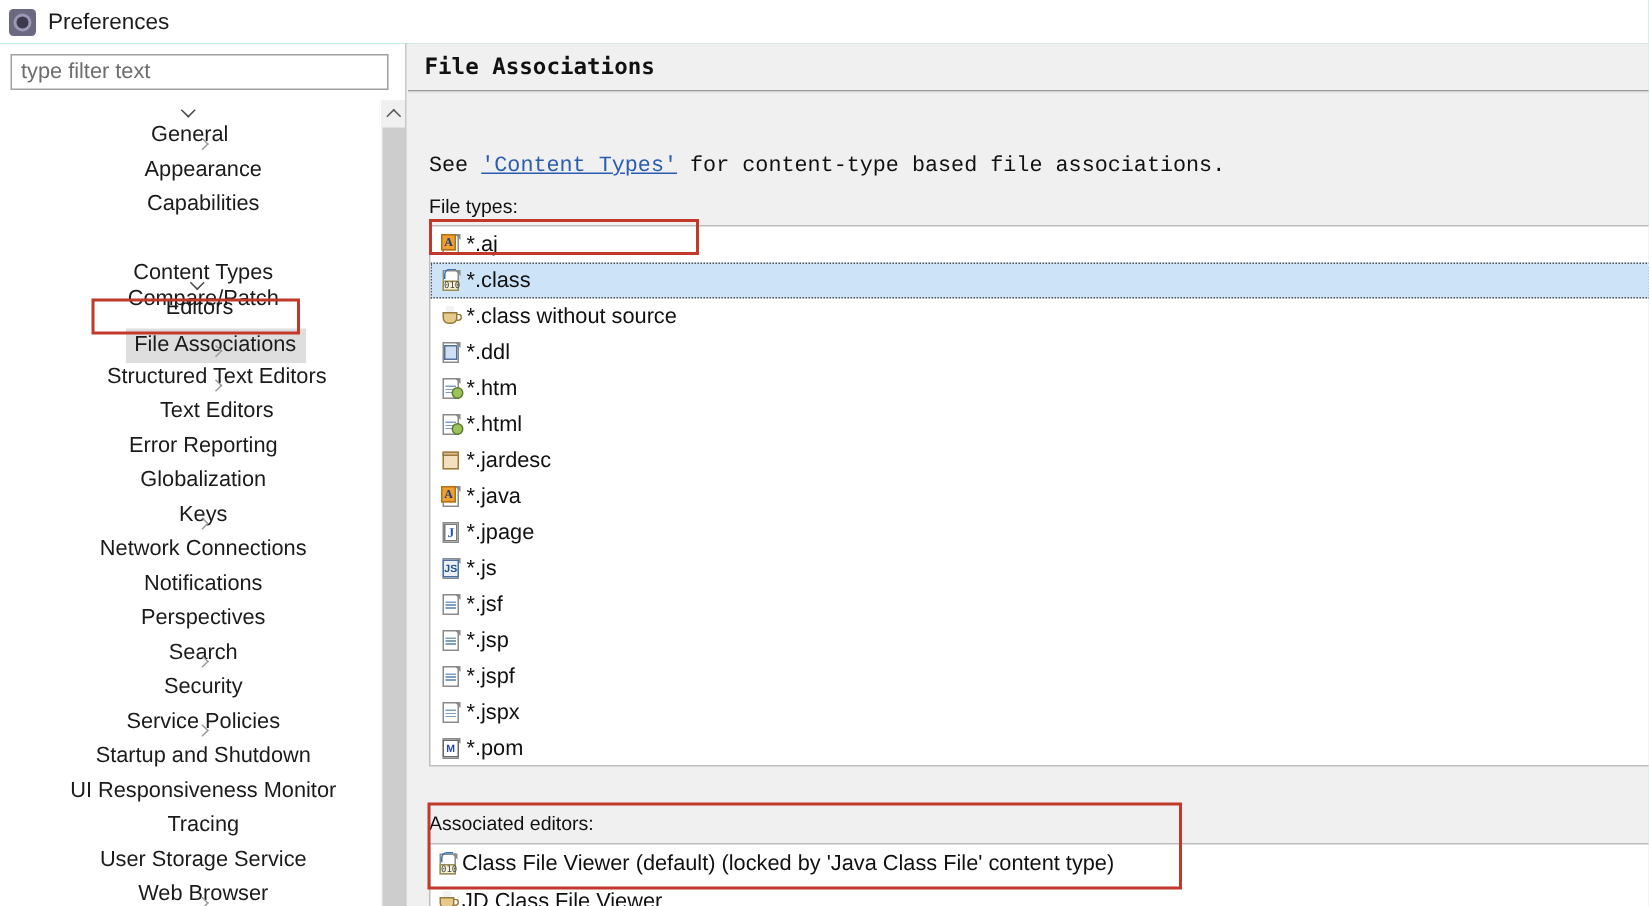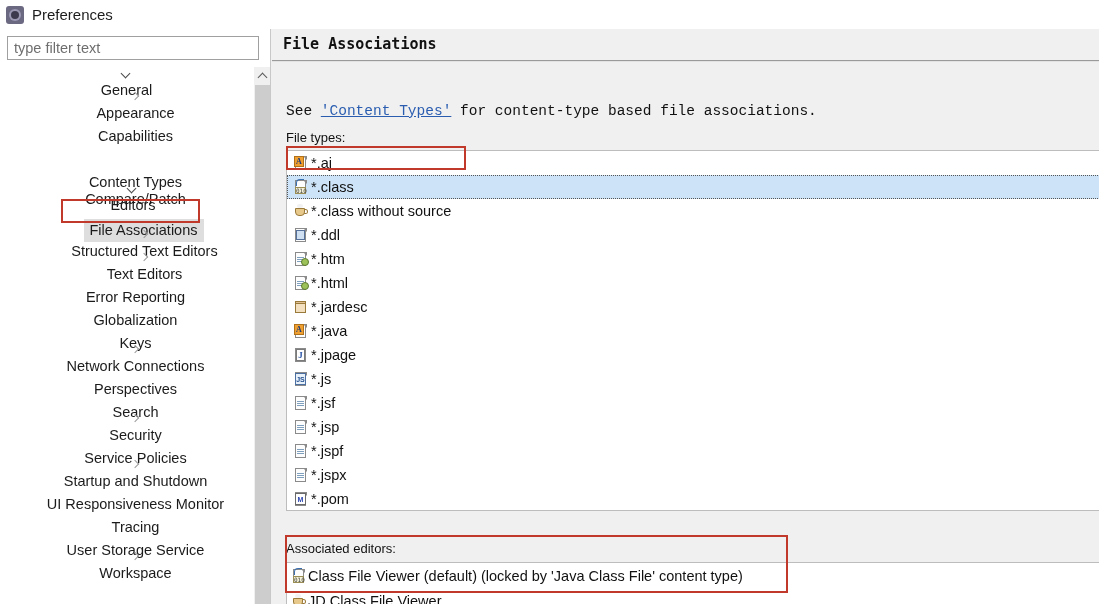--- a/index.html
+++ b/index.html
@@ -505,20 +505,24 @@
         <div class="tree-row" style="padding-left: 26px;">
           <span class="tw"></span>
           <span class="tree-label">Keys</span>
         </div>
         <div class="tree-row" style="padding-left: 26px;">
           <span class="tw collapsed"></span>
           <span class="tree-label">Network Connections</span>
         </div>
         <div class="tree-row" style="padding-left: 26px;">
           <span class="tw"></span>
+          <span class="tree-label">Notifications</span>
+        </div>
+        <div class="tree-row" style="padding-left: 26px;">
+          <span class="tw"></span>
           <span class="tree-label">Perspectives</span>
         </div>
         <div class="tree-row" style="padding-left: 26px;">
           <span class="tw"></span>
           <span class="tree-label">Search</span>
         </div>
         <div class="tree-row" style="padding-left: 26px;">
           <span class="tw collapsed"></span>
           <span class="tree-label">Security</span>
         </div>
@@ -534,20 +538,24 @@
           <span class="tw"></span>
           <span class="tree-label">UI Responsiveness Monitor</span>
         </div>
         <div class="tree-row" style="padding-left: 26px;">
           <span class="tw"></span>
           <span class="tree-label">Tracing</span>
         </div>
         <div class="tree-row" style="padding-left: 26px;">
           <span class="tw"></span>
           <span class="tree-label">User Storage Service</span>
+        </div>
+        <div class="tree-row" style="padding-left: 26px;">
+          <span class="tw"></span>
+          <span class="tree-label">Web Browser</span>
         </div>
         <div class="tree-row" style="padding-left: 26px;">
           <span class="tw collapsed"></span>
           <span class="tree-label">Workspace</span>
         </div>
       </div>
 
     <div id="side-scroll">
       <div class="sb-up"></div>
       <div class="sb-thumb"></div>

